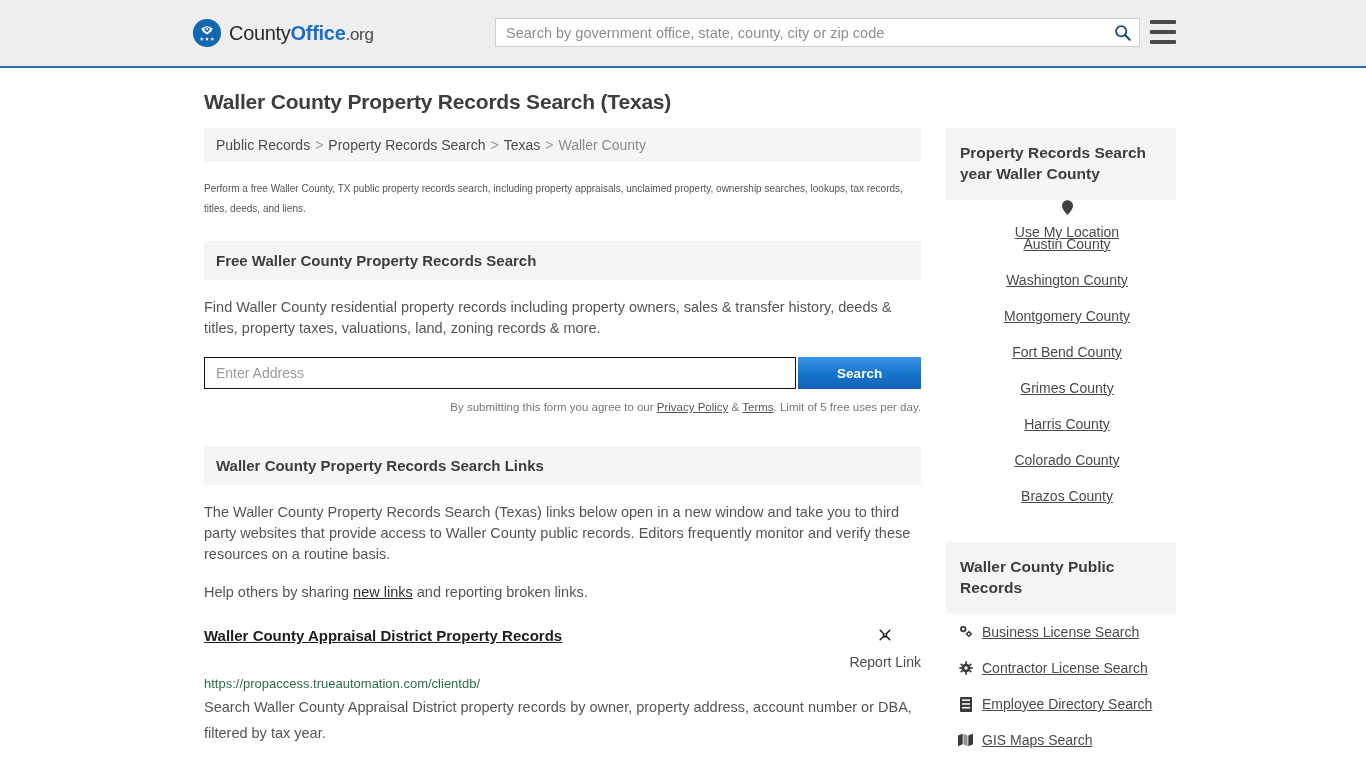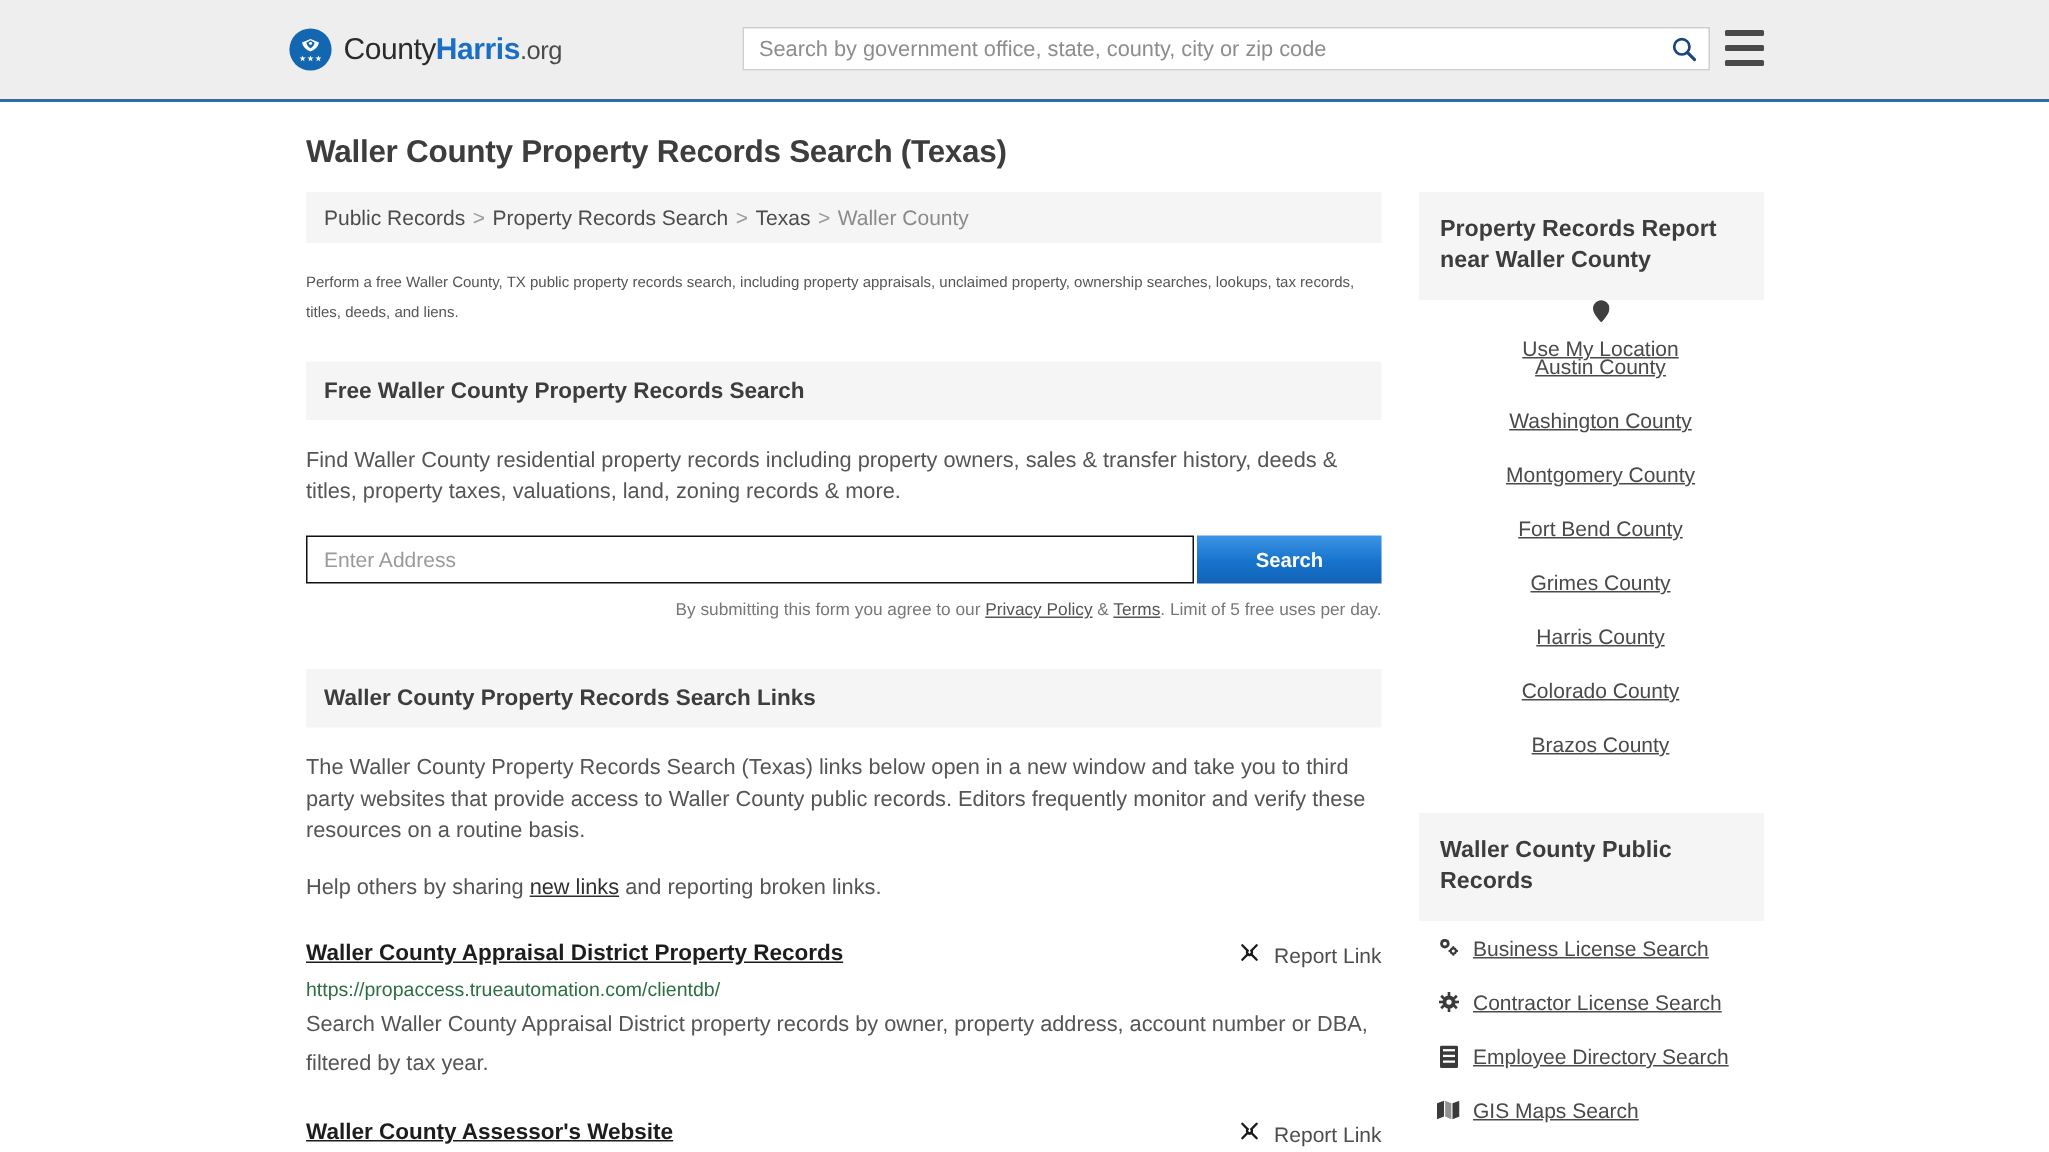--- a/index.html
+++ b/index.html
@@ -183,20 +183,21 @@
     color: #1d1d1d;
     text-decoration: underline;
     cursor: pointer;
   }
   .report-link {
     display: flex; align-items: center; gap: 8px;
     font-size: 14px; color: #4d4d4d;
     cursor: pointer;
     white-space: nowrap;
     padding-left: 14px;
+    flex-direction: column;
   }
   .result-url {
     font-size: 13px;
     color: #2c6e41;
     margin-top: 6px;
   }
   .result-desc {
     font-size: 14.5px;
     line-height: 26px;
     color: #555;
@@ -247,21 +248,21 @@
         <path d="M16 8.5 L10 11 Q10.5 15 16 17.5 Q21.5 15 22 11 Z" fill="#ffffff"></path>
         <path d="M16 9.5 L13 11.2 Q13.4 13.6 16 15.2 Q18.6 13.6 19 11.2 Z" fill="#1366b0"></path>
         <circle cx="16" cy="11.6" r="1.1" fill="#ffffff"></circle>
         <g fill="#ffffff">
           <path d="M10.4 20.2 l0.55 1.55 1.65 0.02 -1.32 1 0.48 1.57 -1.36 -0.95 -1.36 0.95 0.48 -1.57 -1.32 -1 1.65 -0.02 z"></path>
           <path d="M16 20.2 l0.55 1.55 1.65 0.02 -1.32 1 0.48 1.57 -1.36 -0.95 -1.36 0.95 0.48 -1.57 -1.32 -1 1.65 -0.02 z"></path>
           <path d="M21.6 20.2 l0.55 1.55 1.65 0.02 -1.32 1 0.48 1.57 -1.36 -0.95 -1.36 0.95 0.48 -1.57 -1.32 -1 1.65 -0.02 z"></path>
         </g>
       </svg>
     </span>
-    <span class="brand-text"><span class="b1">County</span><span class="b2">Harris</span><span class="b3">.org</span></span>
+    <span class="brand-text"><span class="b1">County</span><span class="b2">Office</span><span class="b3">.org</span></span>
   </a>
 
   <div class="header-search">
     <input type="text" placeholder="Search by government office, state, county, city or zip code" style="">
     <button class="search-go">
       <svg width="17" height="17" viewBox="0 0 20 20" fill="none">
         <circle cx="8.5" cy="8.5" r="6" stroke="#17477e" stroke-width="2.1"></circle>
         <line x1="13" y1="13" x2="18.5" y2="18.5" stroke="#17477e" stroke-width="2.4" stroke-linecap="round"></line>
       </svg>
     </button>
@@ -338,21 +339,21 @@
           </div>
         </div>
 
       </div>
 
     </div>
 
     <div class="col-side">
 
       <div class="side-block">
-        <div class="side-head">Property Records Report near Waller County</div>
+        <div class="side-head">Property Records Search year Waller County</div>
         <ul class="side-list counties">
           <li>
             <span class="side-icon">
               <svg width="11" height="15" viewBox="0 0 12 16">
                 <path d="M6 0 C2.7 0 0 2.7 0 6 c0 4.3 6 10 6 10 s6 -5.7 6 -10 c0 -3.3 -2.7 -6 -6 -6 z" fill="#3f3f3f"></path>
               </svg>
             </span>
             <a href="#">Use My Location</a>
           </li>
           <li class="plain">

